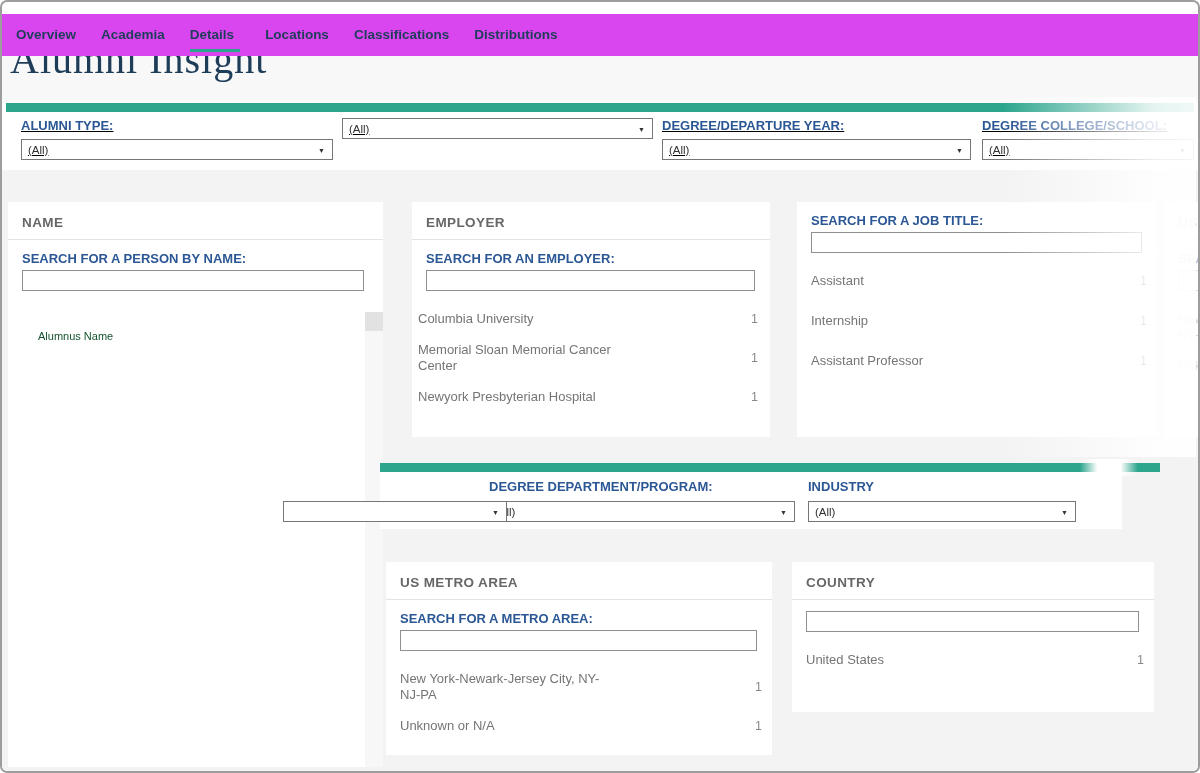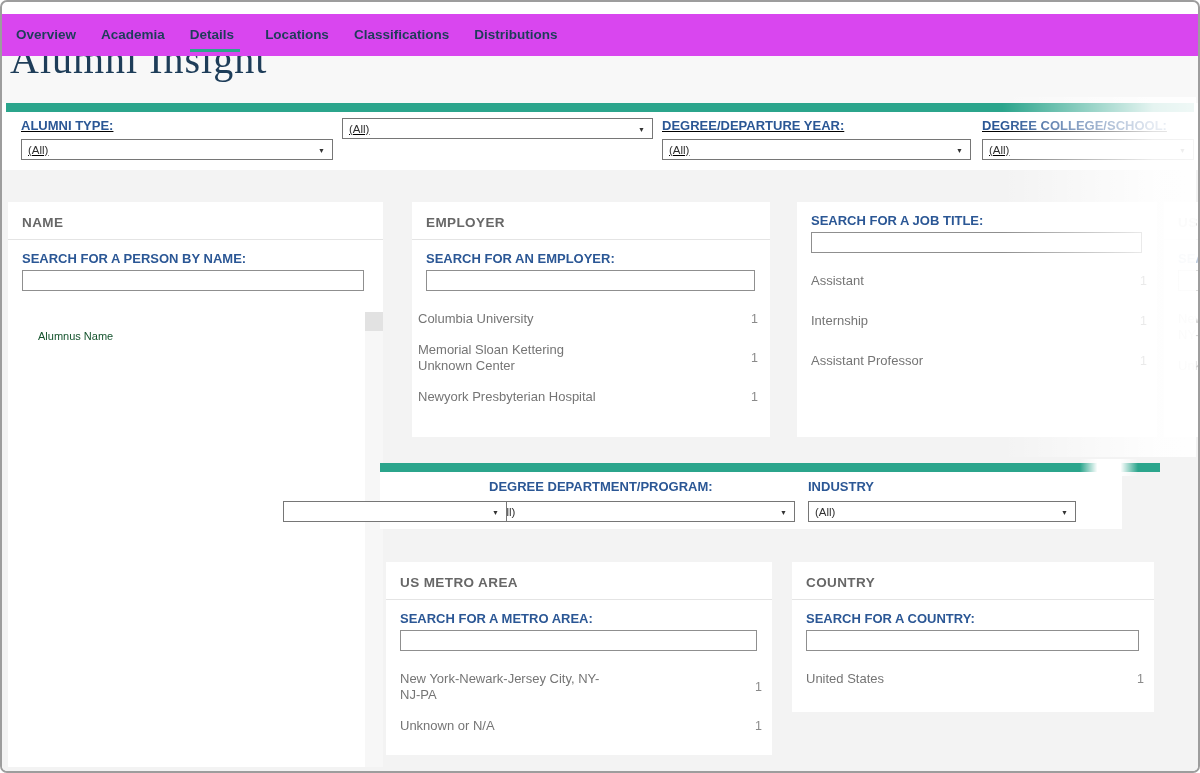--- a/index.html
+++ b/index.html
@@ -189,21 +189,21 @@
     <div class="panel-search">
       <label class="search-label">SEARCH FOR AN EMPLOYER:</label>
       <input class="search-input" style="width: 329px;" value="">
     </div>
     <div class="rows">
       <div class="list-row">
         <span class="row-label">Columbia University</span>
         <span class="row-count">1</span>
       </div>
       <div class="list-row">
-        <span class="row-label">Memorial Sloan Kettering Unknown Center</span>
+        <span class="row-label">Memorial Sloan Memorial Cancer Center</span>
         <span class="row-count" style="padding-top:9px;">1</span>
       </div>
       <div class="list-row">
         <span class="row-label">Newyork Presbyterian Hospital</span>
         <span class="row-count">1</span>
       </div>
     </div>
   </div>
 
   <div class="panel" style="left:795px; top:200px; width:360px; height:235px;">
@@ -280,21 +280,20 @@
       <div class="list-row">
         <span class="row-label wide">Unknown or N/A</span>
         <span class="row-count">1</span>
       </div>
     </div>
   </div>
 
   <div class="panel" style="left:790px; top:560px; width:362px; height:150px;">
     <div class="panel-header">COUNTRY</div>
     <div class="panel-search">
-      <label class="search-label">SEARCH FOR A COUNTRY:</label>
       <input class="search-input" style="width: 333px;" value="">
     </div>
     <div class="rows indent">
       <div class="list-row">
         <span class="row-label wide">United States</span>
         <span class="row-count">1</span>
       </div>
     </div>
   </div>
 

